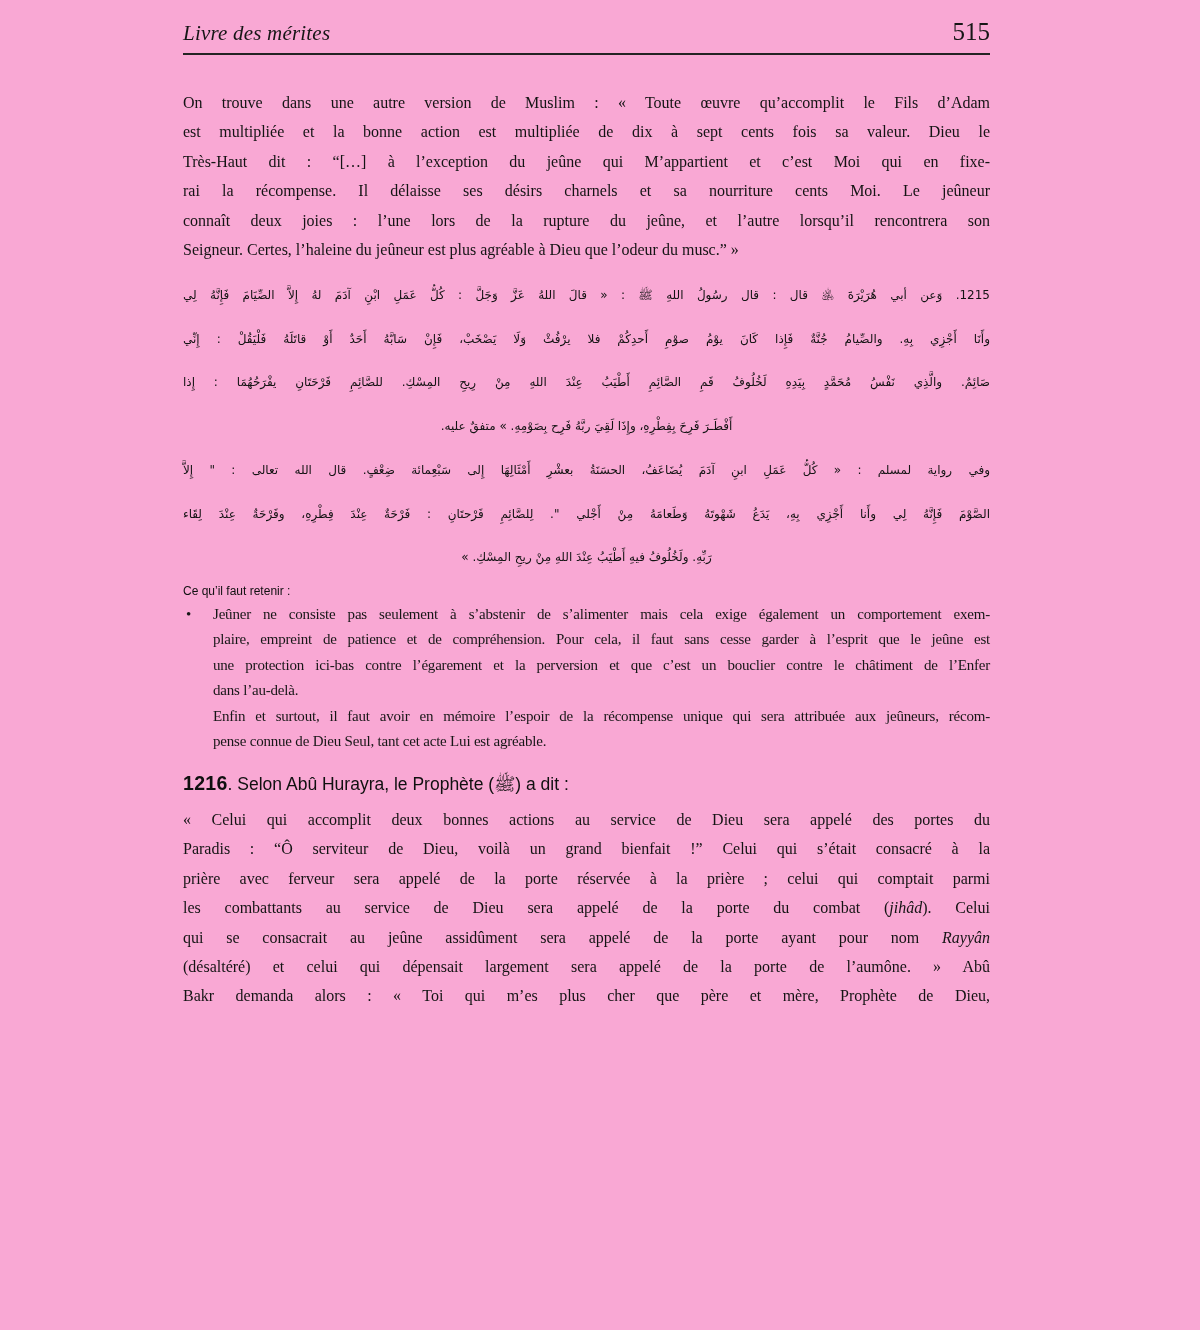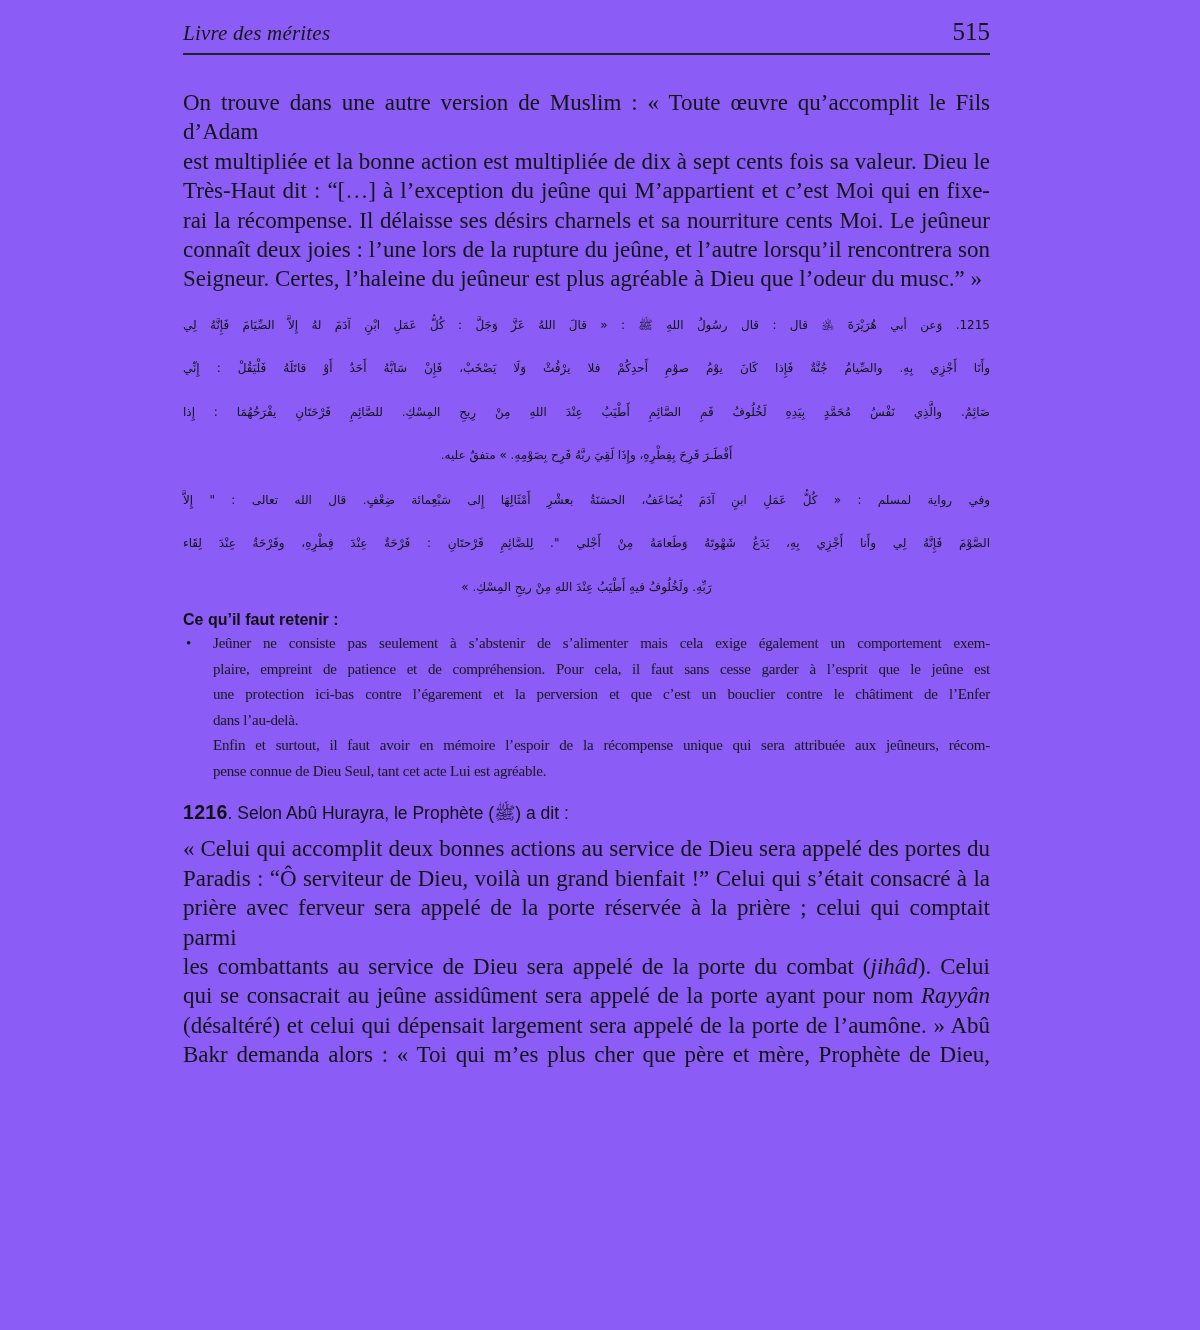--- a/index.html
+++ b/index.html
@@ -1,19 +1,19 @@
 <!DOCTYPE html>
 <html lang="fr"><head>
 <meta charset="utf-8">
 <style>
   html,body{margin:0;padding:0;}
   body{background:#e9e9e6;}
   .page{
     width:1200px;height:1330px;
-    background:#8b5cf6;
+    background:#f9a8d4;
     position:relative;
     overflow:hidden;
     color:#161616;
   }
   .content{
     position:absolute;left:183px;top:0;width:807px;
   }
   
   .pagehead{
     display:flex;justify-content:space-between;align-items:flex-end;
@@ -26,39 +26,39 @@
 
   
   .tline{min-height:1em;}
   .tline.j{text-align:justify;text-align-last:justify;}
   .tline.e{text-align:justify;text-align-last:auto;}
   .tline.c{text-align:right;text-align-last:center;}
 
   
   .para{
     font-family:"Liberation Serif",serif;
-    font-size:23px;line-height:29.4px;color:#141414;
+    font-size:16px;line-height:29.4px;color:#141414;
   }
   #intro-para{margin-top:33px;}
 
   
   .arabic{
     direction:rtl;
     font-family:"DejaVu Sans","Liberation Serif",sans-serif;
     font-size:12px;line-height:43.5px;color:#131313;
   }
   #hadith-1215-arabic{margin-top:10px;}
   #bukhari-variant-arabic{margin-top:1px;}
   #muslim-variant-arabic{margin-top:1px;}
 
   
   .retenir{margin-top:0;}
   .retenir-head{
     font-family:"Liberation Sans",sans-serif;
-    font-weight:bold;font-size:16px;line-height:22px;color:#101010;
+    font-weight:normal;font-size:12px;line-height:22px;color:#101010;
   }
   .retenir-body{
     font-family:"Liberation Serif",serif;
     font-size:15px;line-height:25.5px;letter-spacing:-0.2px;color:#171717;
   }
   .bullet-row{display:flex;}
   .bullet-marker{
     flex:0 0 30px;width:30px;
     font-size:15px;line-height:25.5px;
     padding-left:3px;box-sizing:border-box;

